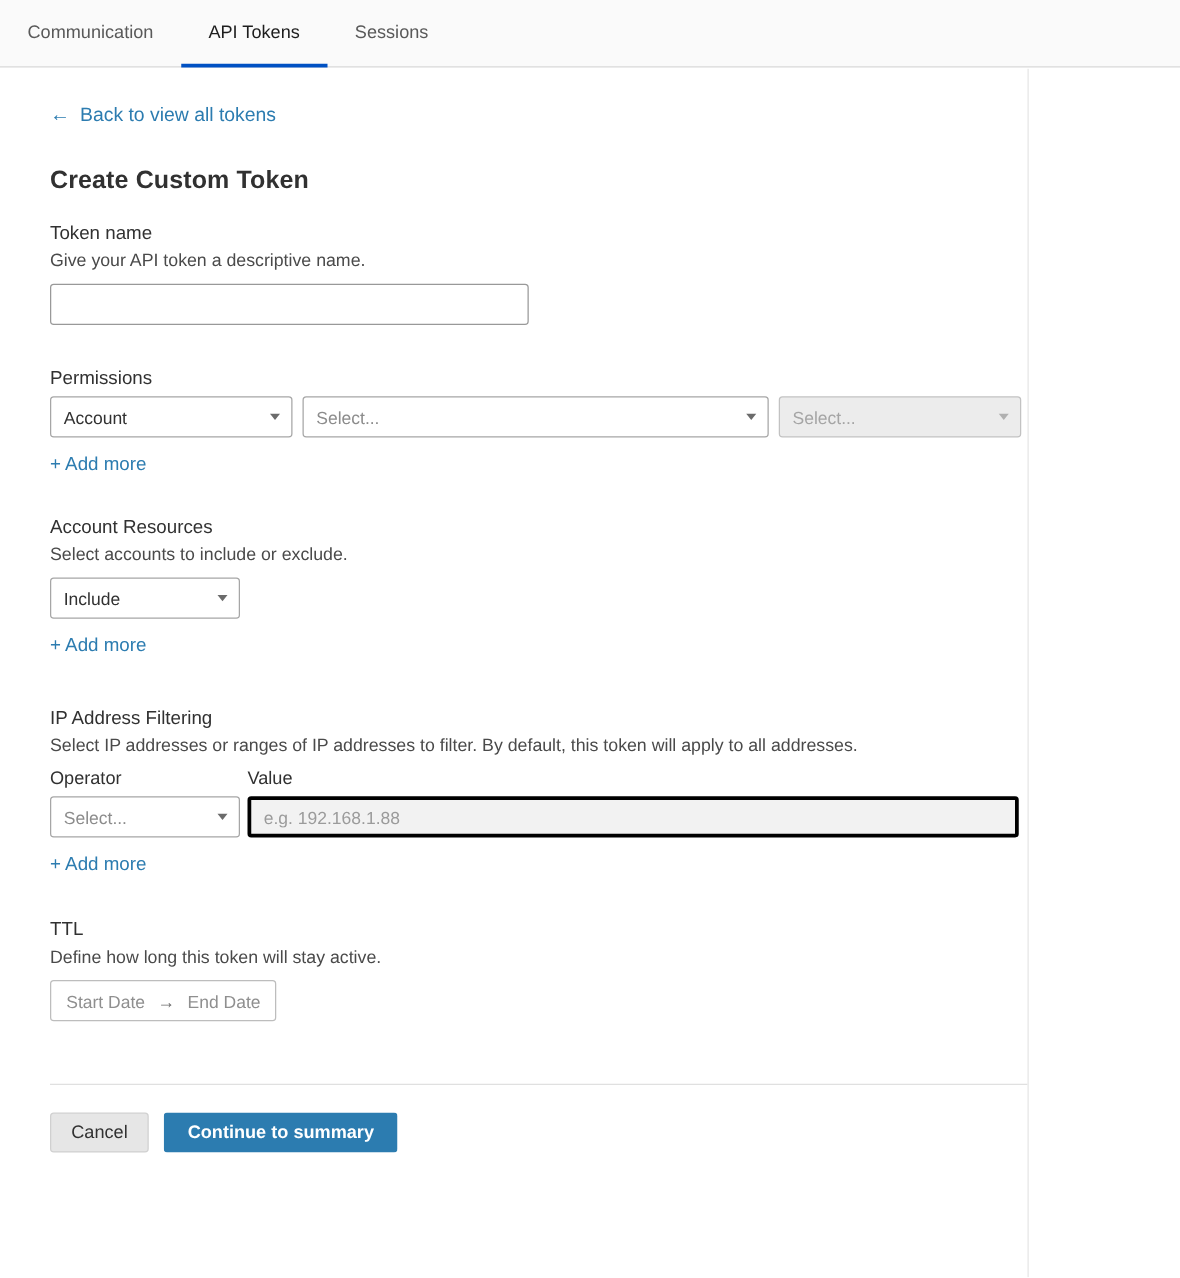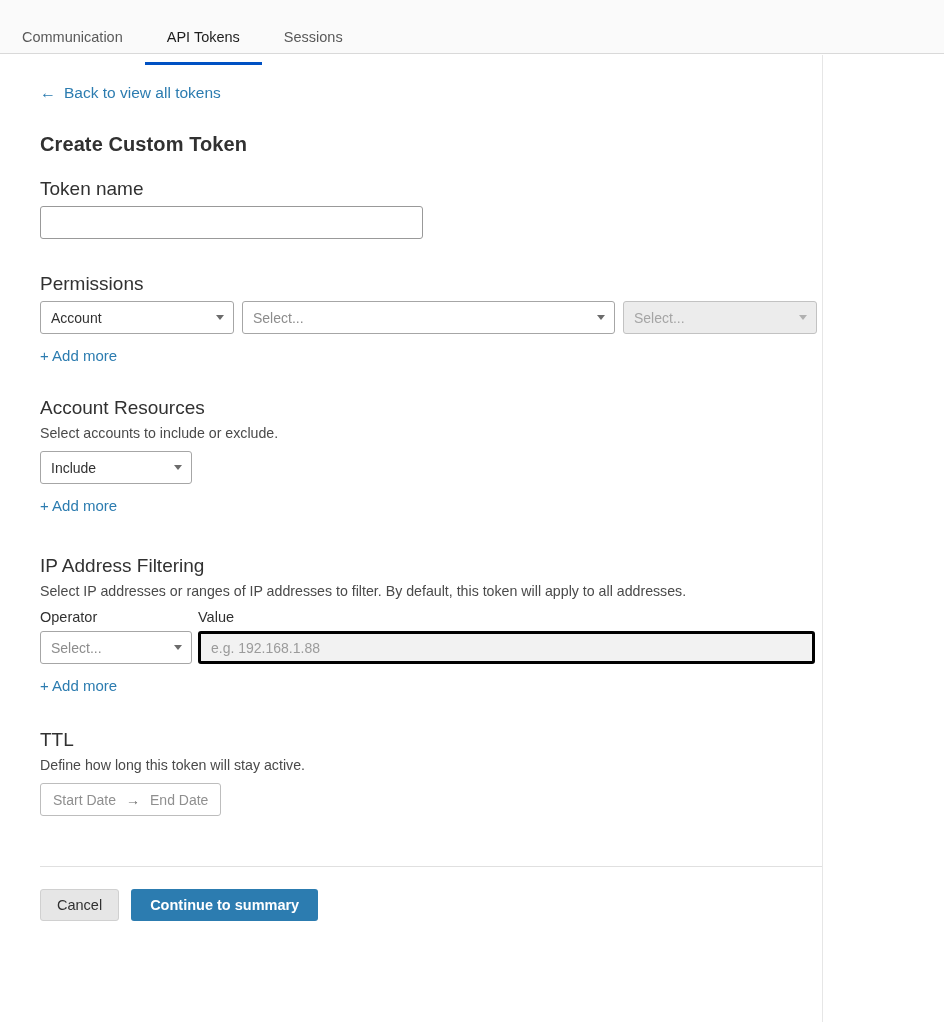--- a/index.html
+++ b/index.html
@@ -30,21 +30,21 @@
   }
   .tab {
     display: flex;
     align-items: center;
     padding: 0 22px;
     font-size: 14.5px;
     color: #595959;
     cursor: pointer;
     border-bottom: 3px solid transparent;
     position: relative;
-    top: 12px;
+    top: 1px;
     white-space: nowrap;
   }
   .tab.active {
     color: #1d1d1d;
     border-bottom-color: #0051c3;
     font-weight: 400;
   }
 
   
   .content {
@@ -64,21 +64,21 @@
   h1.title {
     font-size: 20px;
     font-weight: bold;
     color: #313131;
     margin: 31px 0 0 0;
     letter-spacing: .1px;
   }
 
   .section { margin-top: 22px; }
   .section-label {
-    font-size: 19px;
+    font-size: 15px;
     color: #313131;
     margin: 0 0 6px 0;
   }
   .section-desc {
     font-size: 14.2px;
     color: #4a4a4a;
     margin: 0 0 10px 0;
   }
 
   
@@ -241,20 +241,21 @@
       <span class="arrow">←</span>
       <span>Back to view all tokens</span>
     </div>
 
     
     <h1 class="title">Create Custom Token</h1>
 
     
     <div class="section">
       <div class="section-label">Token name</div>
+      <div class="section-desc">Give your API token a descriptive name.</div>
       <input class="text-input" type="text" placeholder="" style="">
     </div>
 
     
     <div class="section" style="margin-top:34px;">
       <div class="section-label">Permissions</div>
       <div class="row">
         <div class="select" style="width:194px;">
           <span>Account</span>
           <span class="caret"></span>

